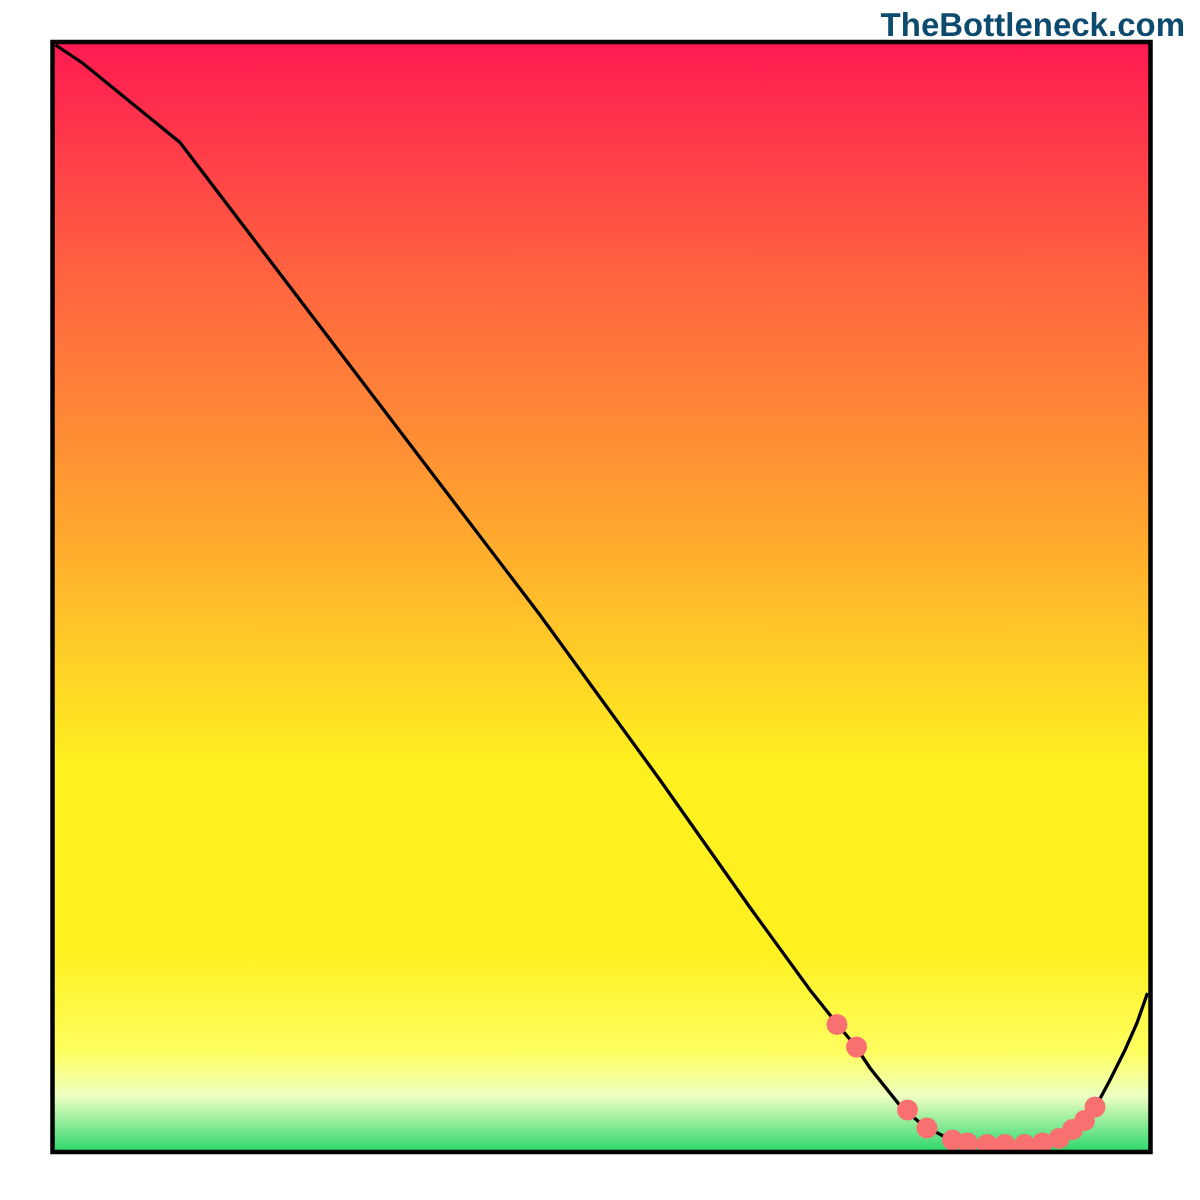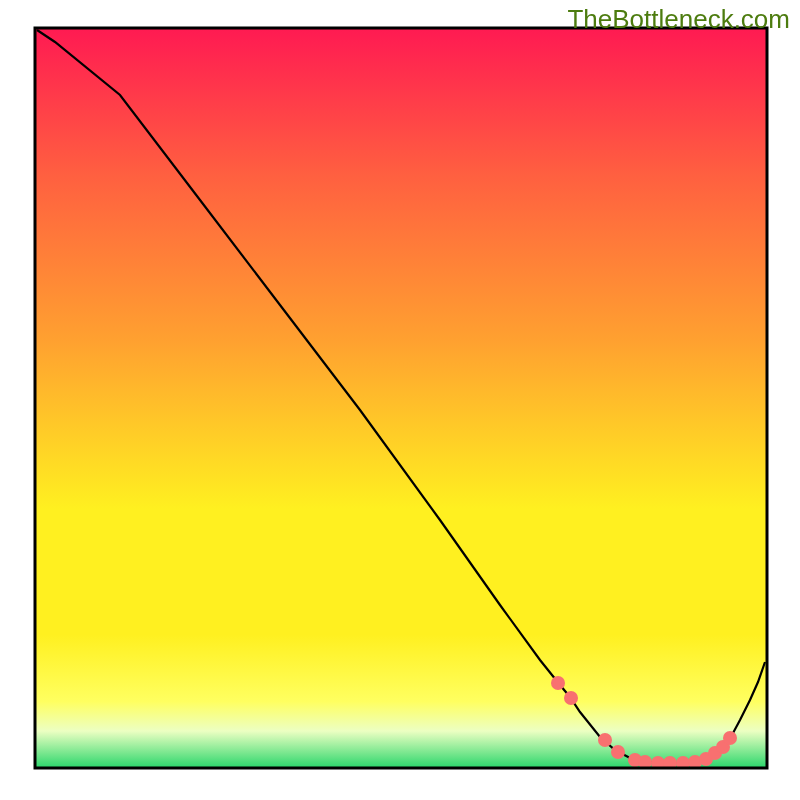--- a/index.html
+++ b/index.html
@@ -13,23 +13,24 @@
   .container {
     position: relative;
     width: 800px;
     height: 800px;
   }
   .watermark {
     position: absolute;
     top: 4px;
     right: 10px;
     font-family: Arial, Helvetica, sans-serif;
-    font-size: 26px;
-    color: #4d7c0f;
+    font-size: 22px;
+    color: #0c4a6e;
     z-index: 10;
+    font-weight: bold;
   }
   svg {
     position: absolute;
     top: 0;
     left: 0;
   }
 </style>
 </head>
 <body>
 <div class="container">

